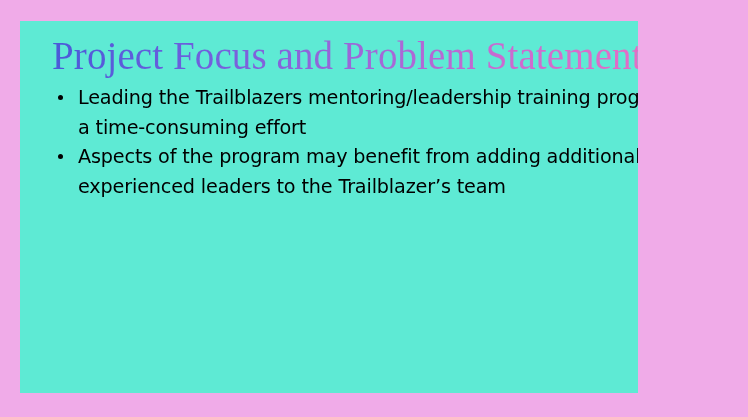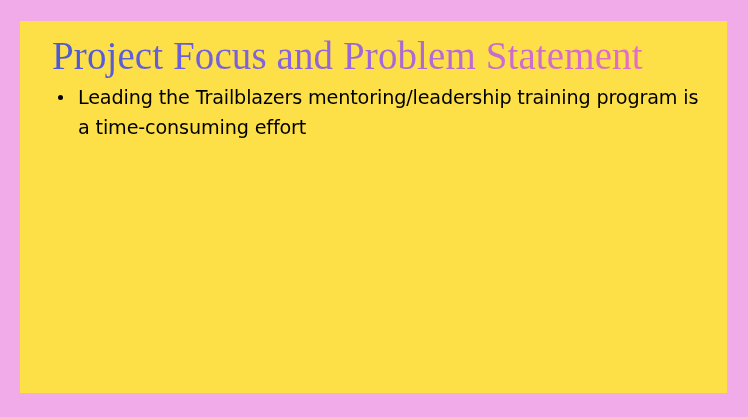--- a/index.html
+++ b/index.html
@@ -19,23 +19,23 @@
     width: 748px;
     height: 417px;
     background: #f0abe8;
     box-sizing: border-box;
   }
 
   #slide-canvas {
     position: absolute;
     left: 20px;
     top: 21px;
-    width: 707px;
+    width: 618px;
     height: 372px;
-    background: #fde047;
+    background: #5eead4;
     overflow: hidden;
   }
 
   #slide-title {
     position: absolute;
     left: 32px;
     top: 12px;
     width: 640px;
     font-family: "Liberation Serif", "DejaVu Serif", serif;
     font-size: 39px;
@@ -93,17 +93,21 @@
 
     <div id="slide-title">Project Focus and Problem Statement</div>
 
     <ul id="bullet-list">
 
       <li class="bullet-item">
         <span class="bullet-marker"></span>
         <span class="bullet-text">Leading the Trailblazers mentoring/leadership training program is a time-consuming effort</span>
       </li>
 
+      <li class="bullet-item">
+        <span class="bullet-marker"></span>
+        <span class="bullet-text">Aspects of the program may benefit from adding additional experienced leaders to the Trailblazer’s team</span>
+      </li>
 
 
     </ul>
   </div>
 </div>
 
 </body></html>

